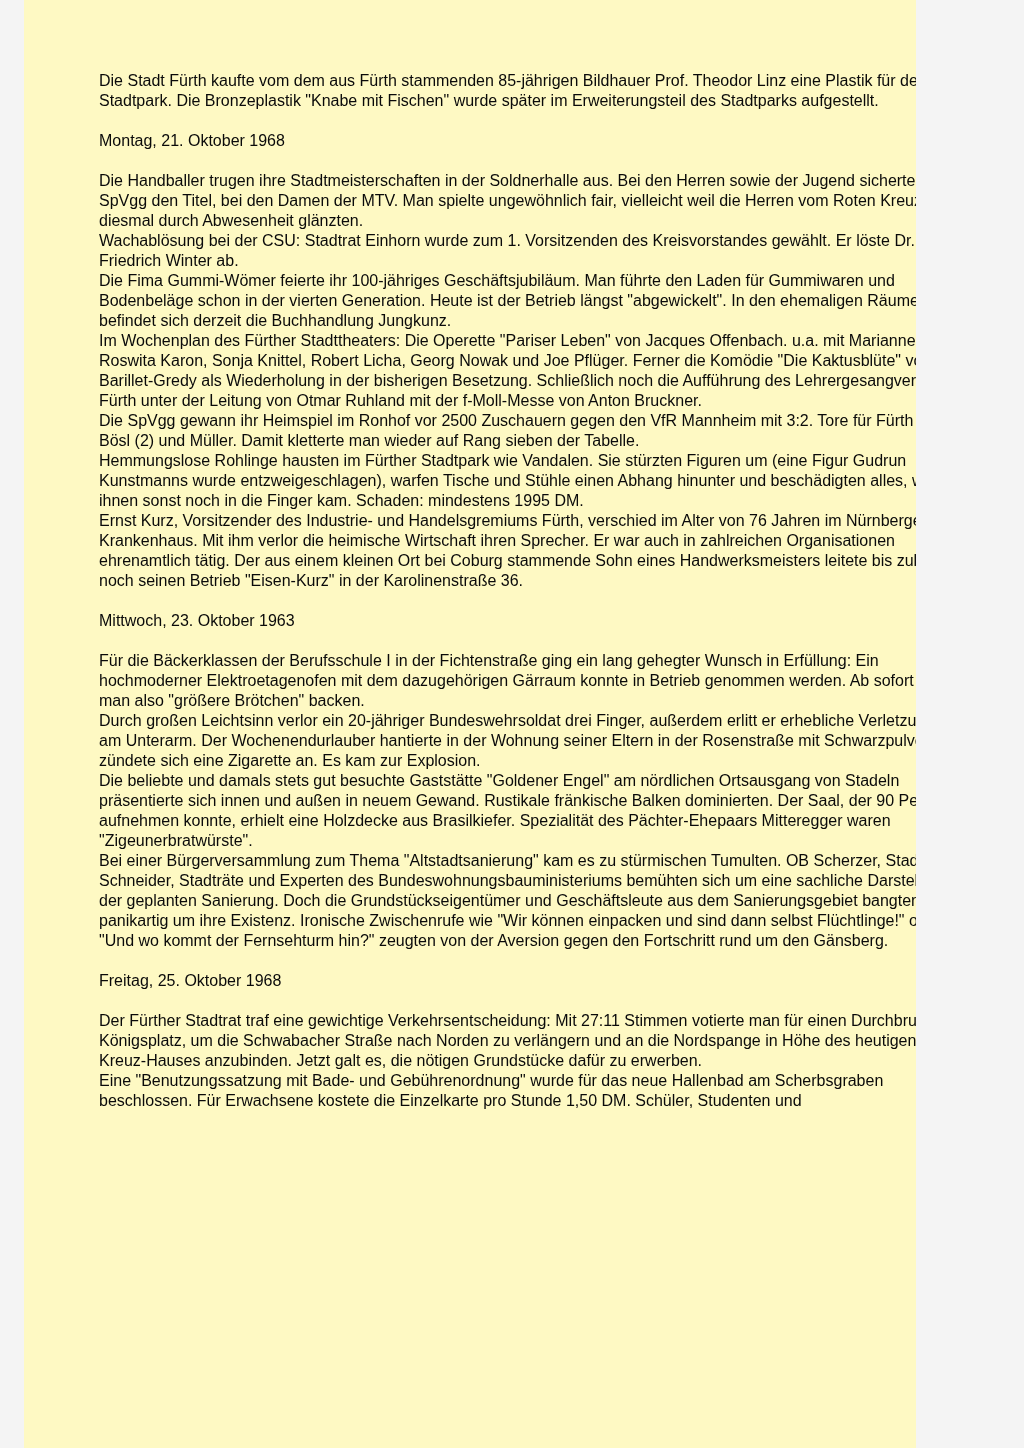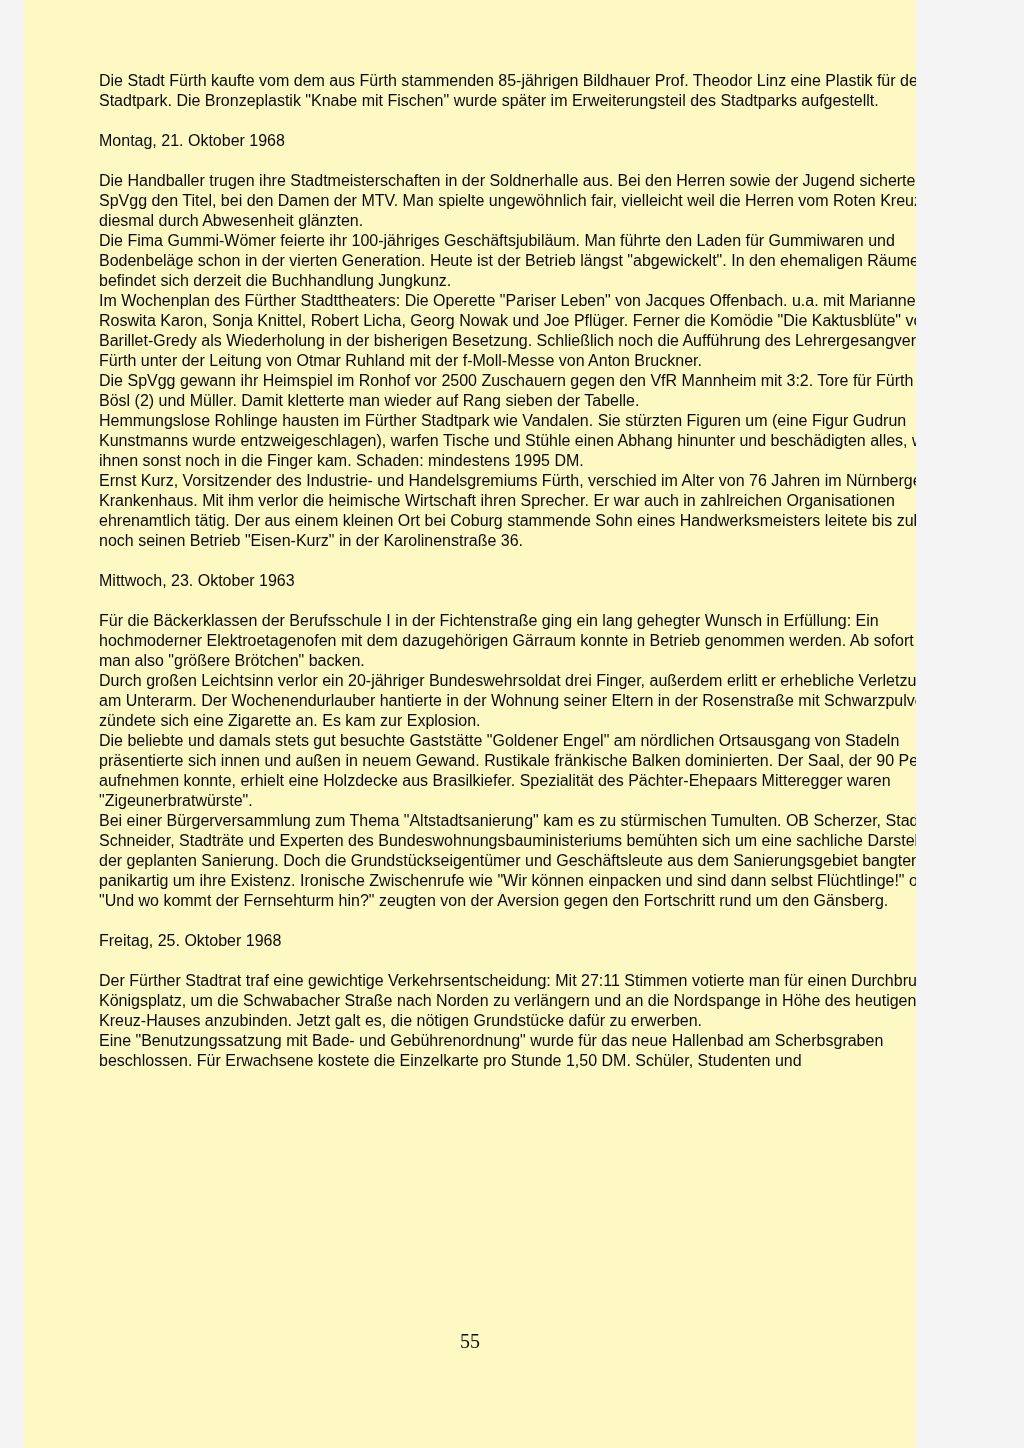--- a/index.html
+++ b/index.html
@@ -55,34 +55,34 @@
 </head>
 <body>
 
 <div class="page">
   <main class="content">
 
     <p class="para">Die Stadt Fürth kaufte vom dem aus Fürth stammenden 85-jährigen Bildhauer Prof. Theodor Linz eine Plastik für den Stadtpark. Die Bronzeplastik "Knabe mit Fischen" wurde später im Erweiterungsteil des Stadtparks aufgestellt.</p>
 
     <h2 class="day-heading">Montag, 21. Oktober 1968</h2>
     <p class="para">Die Handballer trugen ihre Stadtmeisterschaften in der Soldnerhalle aus. Bei den Herren sowie der Jugend sicherte sich die SpVgg den Titel, bei den Damen der MTV. Man spielte ungewöhnlich fair, vielleicht weil die Herren vom Roten Kreuz diesmal durch Abwesenheit glänzten.</p>
+    <p class="para">Wachablösung bei der CSU: Stadtrat Einhorn wurde zum 1. Vorsitzenden des Kreisvorstandes gewählt. Er löste Dr. Friedrich Winter ab.</p>
     <p class="para">Die Fima Gummi-Wömer feierte ihr 100-jähriges Geschäftsjubiläum. Man führte den Laden für Gummiwaren und Bodenbeläge schon in der vierten Generation. Heute ist der Betrieb längst "abgewickelt". In den ehemaligen Räumen befindet sich derzeit die Buchhandlung Jungkunz.</p>
     <p class="para">Im Wochenplan des Fürther Stadttheaters: Die Operette "Pariser Leben" von Jacques Offenbach. u.a. mit Marianne Astner, Roswita Karon, Sonja Knittel, Robert Licha, Georg Nowak und Joe Pflüger. Ferner die Komödie "Die Kaktusblüte" von Barillet-Gredy als Wiederholung in der bisherigen Besetzung. Schließlich noch die Aufführung des Lehrergesangvereins Fürth unter der Leitung von Otmar Ruhland mit der f-Moll-Messe von Anton Bruckner.</p>
     <p class="para">Die SpVgg gewann ihr Heimspiel im Ronhof vor 2500 Zuschauern gegen den VfR Mannheim mit 3:2. Tore für Fürth durch Bösl (2) und Müller. Damit kletterte man wieder auf Rang sieben der Tabelle.</p>
 
     <p class="para">Hemmungslose Rohlinge hausten im Fürther Stadtpark wie Vandalen. Sie stürzten Figuren um (eine Figur Gudrun Kunstmanns wurde entzweigeschlagen), warfen Tische und Stühle einen Abhang hinunter und beschädigten alles, was ihnen sonst noch in die Finger kam. Schaden: mindestens 1995 DM.</p>
     <p class="para">Ernst Kurz, Vorsitzender des Industrie- und Handelsgremiums Fürth, verschied im Alter von 76 Jahren im Nürnberger Krankenhaus. Mit ihm verlor die heimische Wirtschaft ihren Sprecher. Er war auch in zahlreichen Organisationen ehrenamtlich tätig. Der aus einem kleinen Ort bei Coburg stammende Sohn eines Handwerksmeisters leitete bis zuletzt noch seinen Betrieb "Eisen-Kurz" in der Karolinenstraße 36.</p>
 
     <h2 class="day-heading">Mittwoch, 23. Oktober 1963</h2>
     <p class="para">Für die Bäckerklassen der Berufsschule I in der Fichtenstraße ging ein lang gehegter Wunsch in Erfüllung: Ein hochmoderner Elektroetagenofen mit dem dazugehörigen Gärraum konnte in Betrieb genommen werden. Ab sofort konnte man also "größere Brötchen" backen.</p>
     <p class="para">Durch großen Leichtsinn verlor ein 20-jähriger Bundeswehrsoldat drei Finger, außerdem erlitt er erhebliche Verletzungen am Unterarm. Der Wochenendurlauber hantierte in der Wohnung seiner Eltern in der Rosenstraße mit Schwarzpulver und zündete sich eine Zigarette an. Es kam zur Explosion.</p>
 
     <p class="para">Die beliebte und damals stets gut besuchte Gaststätte "Goldener Engel" am nördlichen Ortsausgang von Stadeln präsentierte sich innen und außen in neuem Gewand. Rustikale fränkische Balken dominierten. Der Saal, der 90 Personen aufnehmen konnte, erhielt eine Holzdecke aus Brasilkiefer. Spezialität des Pächter-Ehepaars Mitteregger waren "Zigeunerbratwürste".</p>
     <p class="para">Bei einer Bürgerversammlung zum Thema "Altstadtsanierung" kam es zu stürmischen Tumulten. OB Scherzer, Stadtbaurat Schneider, Stadträte und Experten des Bundeswohnungsbauministeriums bemühten sich um eine sachliche Darstellung der geplanten Sanierung. Doch die Grundstückseigentümer und Geschäftsleute aus dem Sanierungsgebiet bangten panikartig um ihre Existenz. Ironische Zwischenrufe wie "Wir können einpacken und sind dann selbst Flüchtlinge!" oder "Und wo kommt der Fernsehturm hin?" zeugten von der Aversion gegen den Fortschritt rund um den Gänsberg.</p>
 
     <h2 class="day-heading">Freitag, 25. Oktober 1968</h2>
     <p class="para">Der Fürther Stadtrat traf eine gewichtige Verkehrsentscheidung: Mit 27:11 Stimmen votierte man für einen Durchbruch am Königsplatz, um die Schwabacher Straße nach Norden zu verlängern und an die Nordspange in Höhe des heutigen Rot-Kreuz-Hauses anzubinden. Jetzt galt es, die nötigen Grundstücke dafür zu erwerben.</p>
     <p class="para">Eine "Benutzungssatzung mit Bade- und Gebührenordnung" wurde für das neue Hallenbad am Scherbsgraben beschlossen. Für Erwachsene kostete die Einzelkarte pro Stunde 1,50 DM. Schüler, Studenten und</p>
 
   </main>
 
-  <footer class="page-number">55</footer>
 </div>
 
 </body></html>

